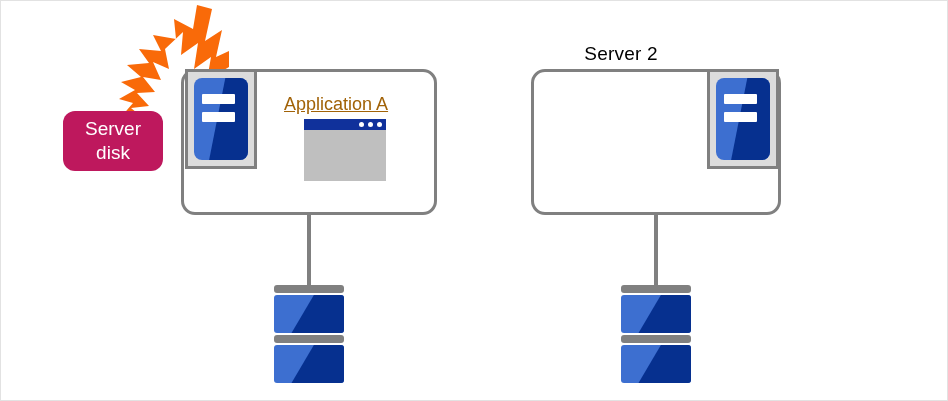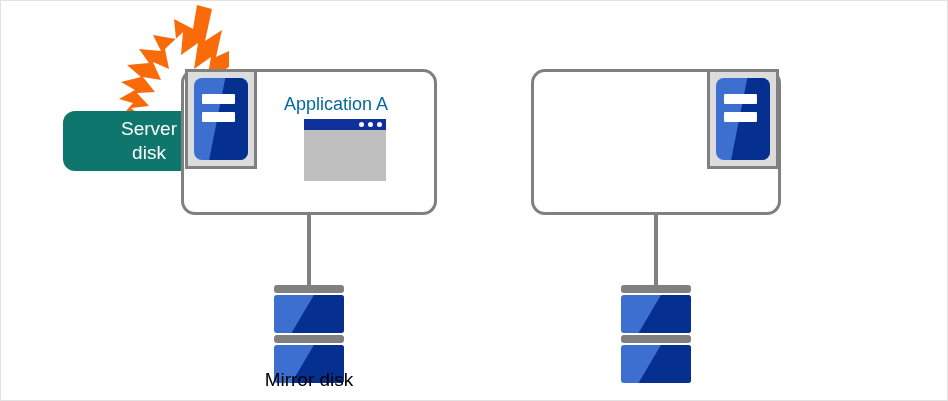--- a/index.html
+++ b/index.html
@@ -87,22 +87,23 @@
   }
   .appwin-dot {
     width: 5px;
     height: 5px;
     border-radius: 50%;
     background: #ffffff;
   }
   .appwin-body { background: #bfbfbf; width: 100%; height: calc(100% - 11px); }
   .app-label {
     font-size: 18px;
-    color: #0369a1;
+    color: #a16207;
     white-space: nowrap;
+    text-decoration: underline;
   }
 
   
   .disk { width: 70px; }
   .disk-cap {
     height: 8px;
     background: #808080;
     border-radius: 3px;
   }
   .disk-slab {
@@ -124,31 +125,30 @@
     color: #000000;
     text-align: center;
     white-space: nowrap;
   }
 
   
   .connector { width: 4px; background: #808080; }
 
   
   .alert-badge {
-    background: #0f766e;
+    background: #be185d;
     border-radius: 12px;
     color: #ffffff;
     font-size: 19px;
     line-height: 24px;
     text-align: center;
     display: flex;
     flex-direction: column;
     align-items: center;
     justify-content: center;
-    padding-left: 36px;
   }
   .burst { pointer-events: none; }
 </style>
 </head>
 <body>
 
 <div id="canvas">
 
   <svg class="abs burst" style="left:118px; top:4px; width:110px; height:118px;" viewBox="0 0 110 118">
     <polygon fill="#f96a09" points="93,4 86,36 103,25 97,52 110,46 110,62 88,75 92,52 75,64 79,38 62,50 64,27 46,44 50,64 34,57 42,75 24,72 36,87 18,88 30,101 12,103 24,113 2,112 14,98 0,94 16,85 2,77 22,72 8,60 30,58 20,44 42,46 34,30 57,34 55,14 74,24 78,0"></polygon>
@@ -187,22 +187,22 @@
     <div class="disk-cap"></div>
     <div class="disk-slab">
       <div class="shade"></div>
     </div>
     <div class="disk-cap"></div>
     <div class="disk-slab">
       <div class="shade"></div>
     </div>
   </div>
 
-  <div class="abs disk-label" style="left:233px; top:368px; width:150px;">Mirror disk</div>
-
+
+  <div class="abs server-caption" style="left:545px; top:42px; width:150px;">Server 2</div>
 
   <div class="abs server-box" style="left:530px; top:68px; width:250px; height:146px;"></div>
 
   <div class="abs tower" style="left:706px; top:68px; width:72px; height:100px;">
     <div class="tower-body">
       <div class="tower-shade"></div>
       <div class="tower-bar b1"></div>
       <div class="tower-bar b2"></div>
     </div>
   </div>

